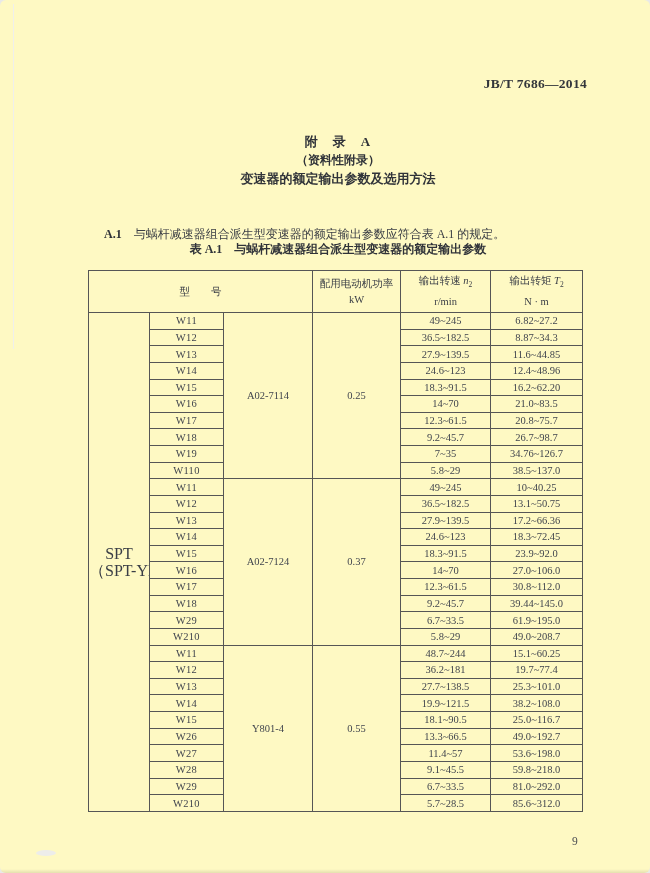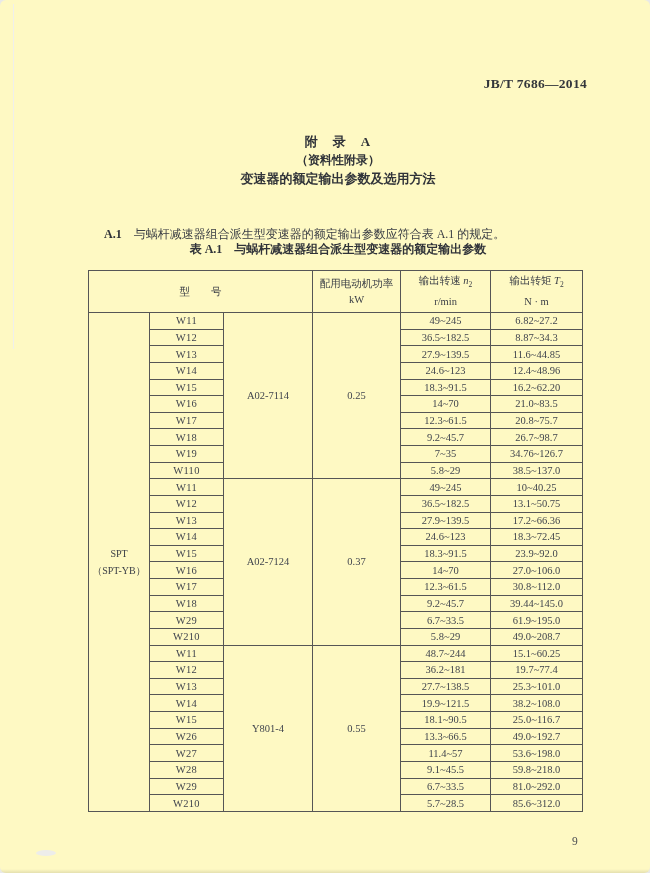--- a/index.html
+++ b/index.html
@@ -102,21 +102,21 @@
   table.output-table thead tr { height: 42px; }
   table.output-table tbody tr { height: 16.6px; }
   table.output-table th {
     font-weight: normal;
     color: #3a3e46;
     line-height: 16px;
   }
   th .hline { line-height: 16px; }
   .var { font-style: italic; font-family: "Liberation Serif", "DejaVu Serif", serif; }
   sub { font-size: 7.5px; }
-  td.group-cell { font-size: 10px; line-height: 17px; color: #3a3e46; }
+  td.group-cell { font-size: 16px; line-height: 17px; color: #3a3e46; }
   td.model-cell { letter-spacing: 0.3px; }
   .page-number {
     position: absolute;
     top: 835px;
     left: 572px;
     font-size: 11.5px;
     color: #4a4d52;
   }
 </style>
 </head>

